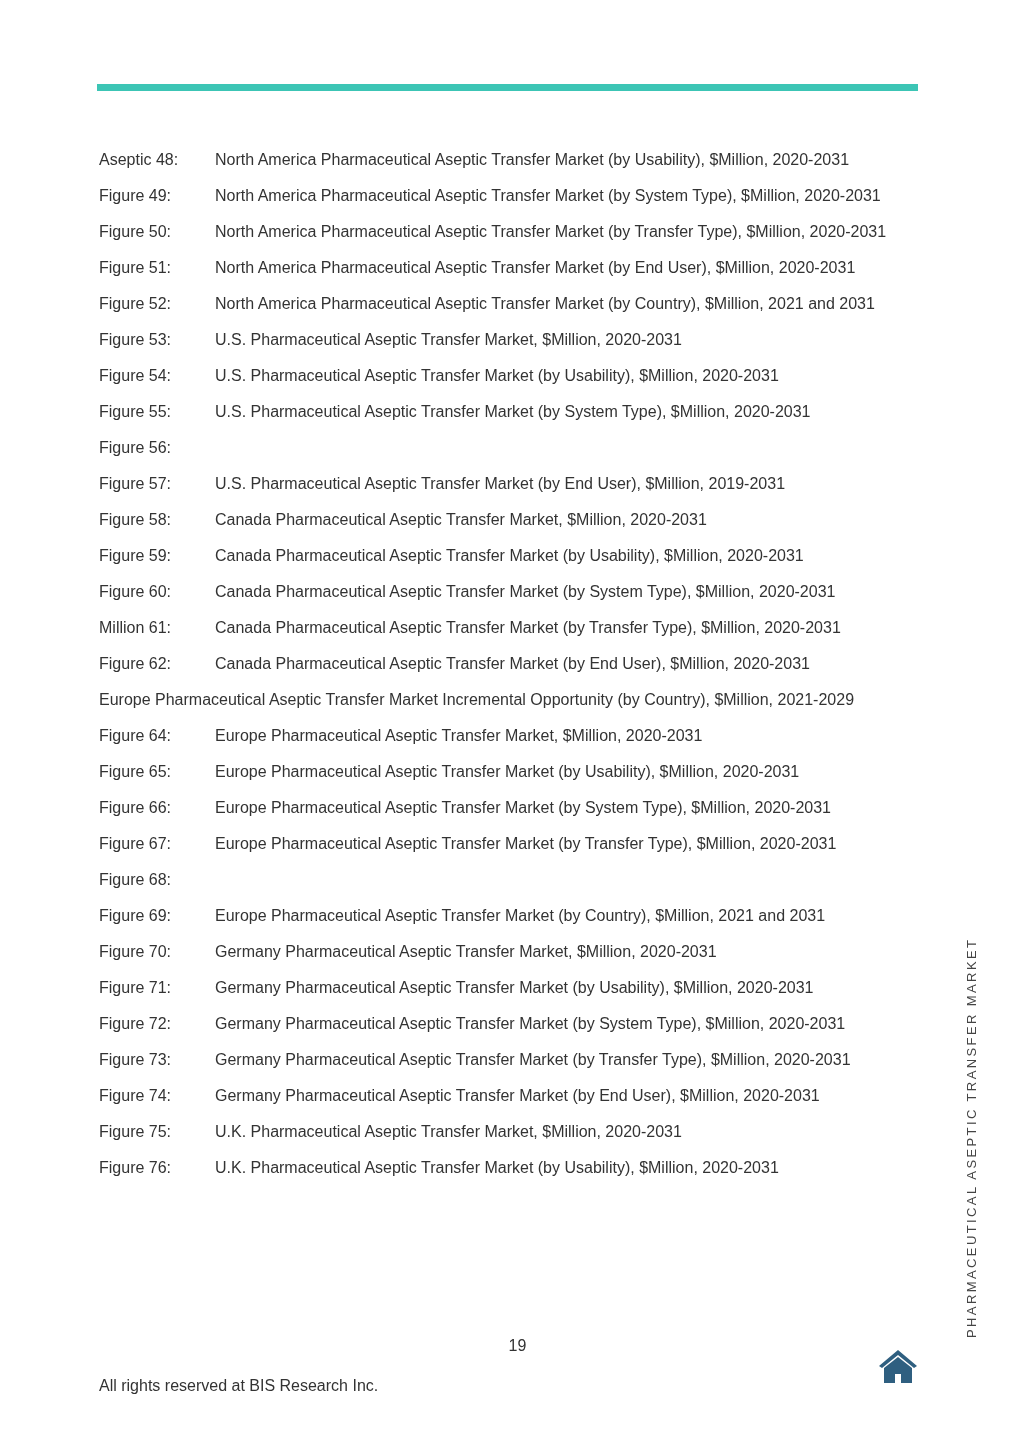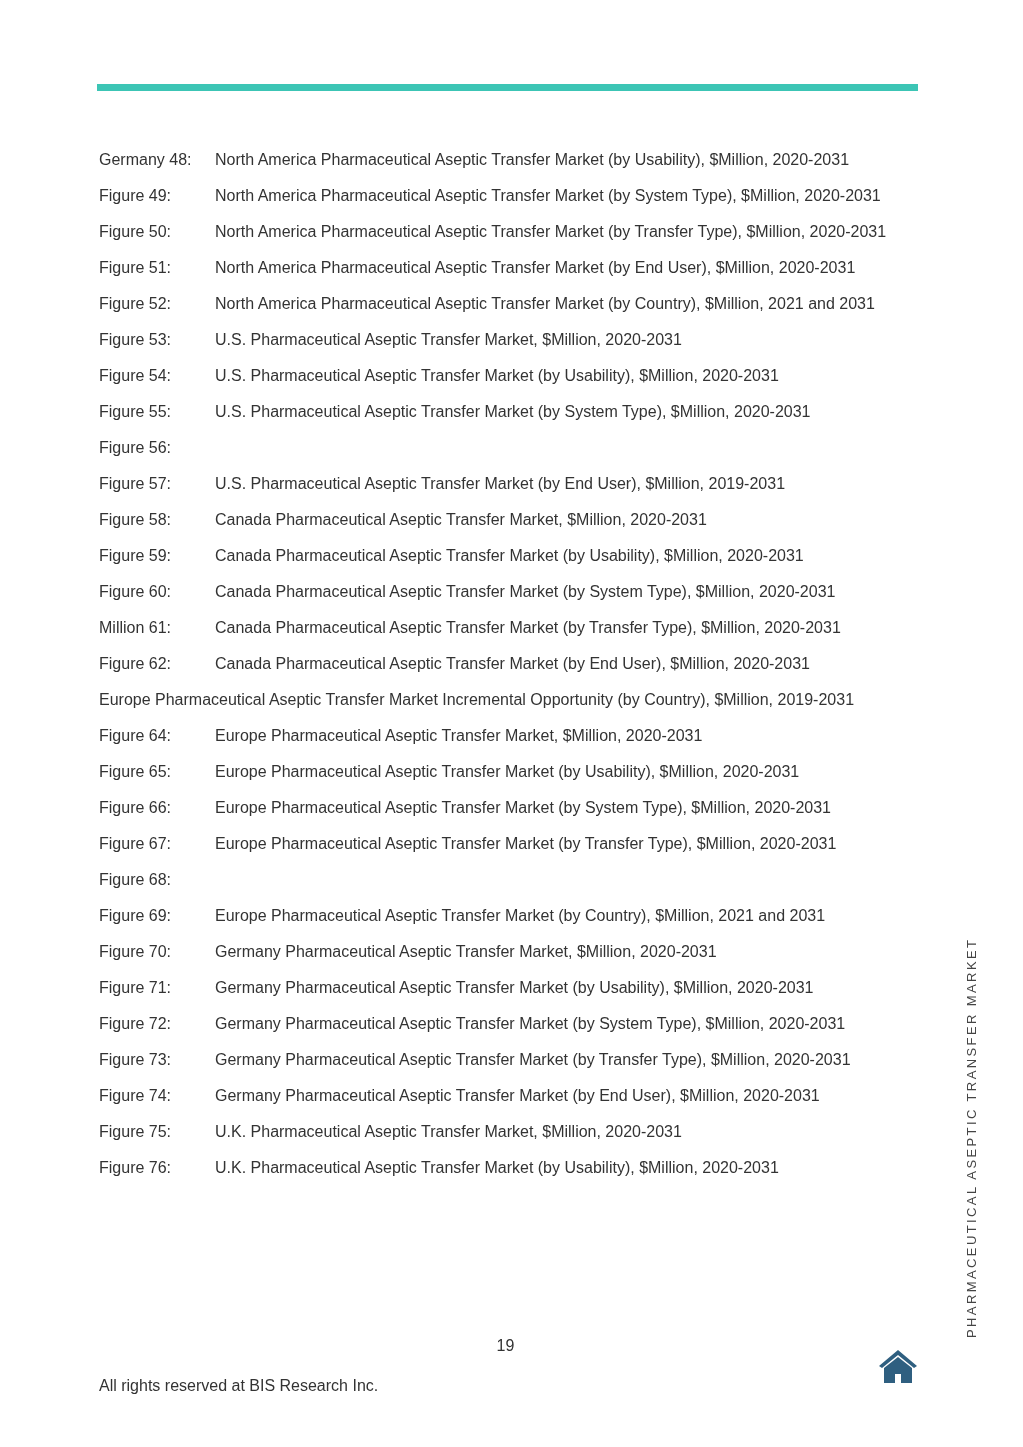--- a/index.html
+++ b/index.html
@@ -5,32 +5,32 @@
   html, body { margin: 0; padding: 0; background: #ffffff; }
   body { width: 1023px; height: 1447px; position: relative; overflow: hidden;
          font-family: "Liberation Sans", sans-serif; color: #333333; }
   .top-rule { position: absolute; left: 97px; top: 84px; width: 821px; height: 7px; background: #3cc5b5; }
   .fig-list { position: absolute; left: 99px; top: 144px; width: 815px; }
   .fig-row { display: flex; font-size: 16px; line-height: 31px; margin-bottom: 5px; }
   .fig-num { width: 116px; flex: 0 0 116px; }
   .fig-title { flex: 1; }
   .side-title { position: absolute; left: 964px; top: 1338px; transform-origin: 0 0; transform: rotate(-90deg);
                 font-size: 13px; letter-spacing: 2.4px; color: #444; white-space: nowrap; }
-  .page-num { position: absolute; left: 4px; width: 1003px; top: 1337px; text-align: center; font-size: 16px; }
+  .page-num { position: absolute; left: 16px; width: 1003px; top: 1337px; text-align: center; font-size: 16px; }
   .footer { position: absolute; left: 99px; top: 1377px; font-size: 16px; }
   .home { position: absolute; left: 879px; top: 1349px; width: 38px; height: 34px; cursor: pointer; }
 </style>
 </head>
 <body>
 
 <div class="top-rule"></div>
 
 <div class="fig-list">
   <div class="fig-row">
-      <span class="fig-num">Germany 48:</span>
+      <span class="fig-num">Aseptic 48:</span>
       <span class="fig-title">North America Pharmaceutical Aseptic Transfer Market (by Usability), $Million, 2020-2031</span>
     </div>
   <div class="fig-row">
       <span class="fig-num">Figure 49:</span>
       <span class="fig-title">North America Pharmaceutical Aseptic Transfer Market (by System Type), $Million, 2020-2031</span>
     </div>
   <div class="fig-row">
       <span class="fig-num">Figure 50:</span>
       <span class="fig-title">North America Pharmaceutical Aseptic Transfer Market (by Transfer Type), $Million, 2020-2031</span>
     </div>
@@ -75,21 +75,21 @@
     </div>
   <div class="fig-row">
       <span class="fig-num">Million 61:</span>
       <span class="fig-title">Canada Pharmaceutical Aseptic Transfer Market (by Transfer Type), $Million, 2020-2031</span>
     </div>
   <div class="fig-row">
       <span class="fig-num">Figure 62:</span>
       <span class="fig-title">Canada Pharmaceutical Aseptic Transfer Market (by End User), $Million, 2020-2031</span>
     </div>
   <div class="fig-row">
-      <span class="fig-title">Europe Pharmaceutical Aseptic Transfer Market Incremental Opportunity (by Country), $Million, 2019-2031</span>
+      <span class="fig-title">Europe Pharmaceutical Aseptic Transfer Market Incremental Opportunity (by Country), $Million, 2021-2029</span>
     </div>
   <div class="fig-row">
       <span class="fig-num">Figure 64:</span>
       <span class="fig-title">Europe Pharmaceutical Aseptic Transfer Market, $Million, 2020-2031</span>
     </div>
   <div class="fig-row">
       <span class="fig-num">Figure 65:</span>
       <span class="fig-title">Europe Pharmaceutical Aseptic Transfer Market (by Usability), $Million, 2020-2031</span>
     </div>
   <div class="fig-row">

